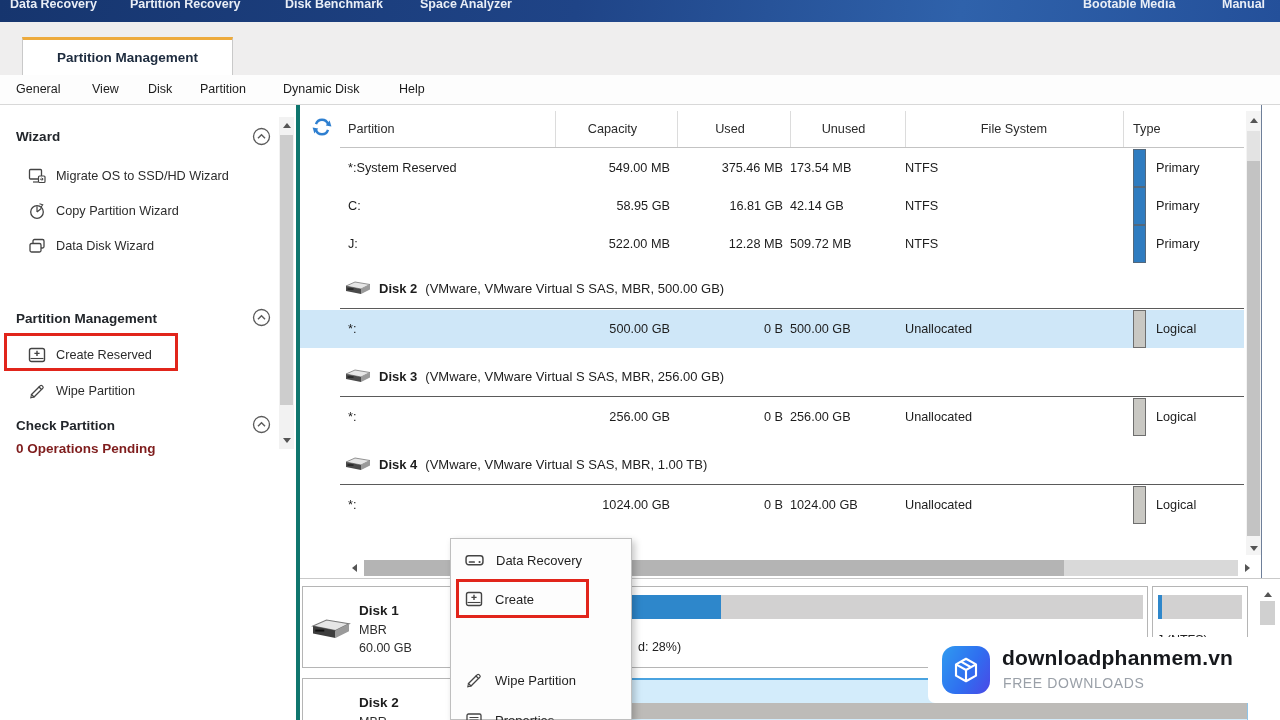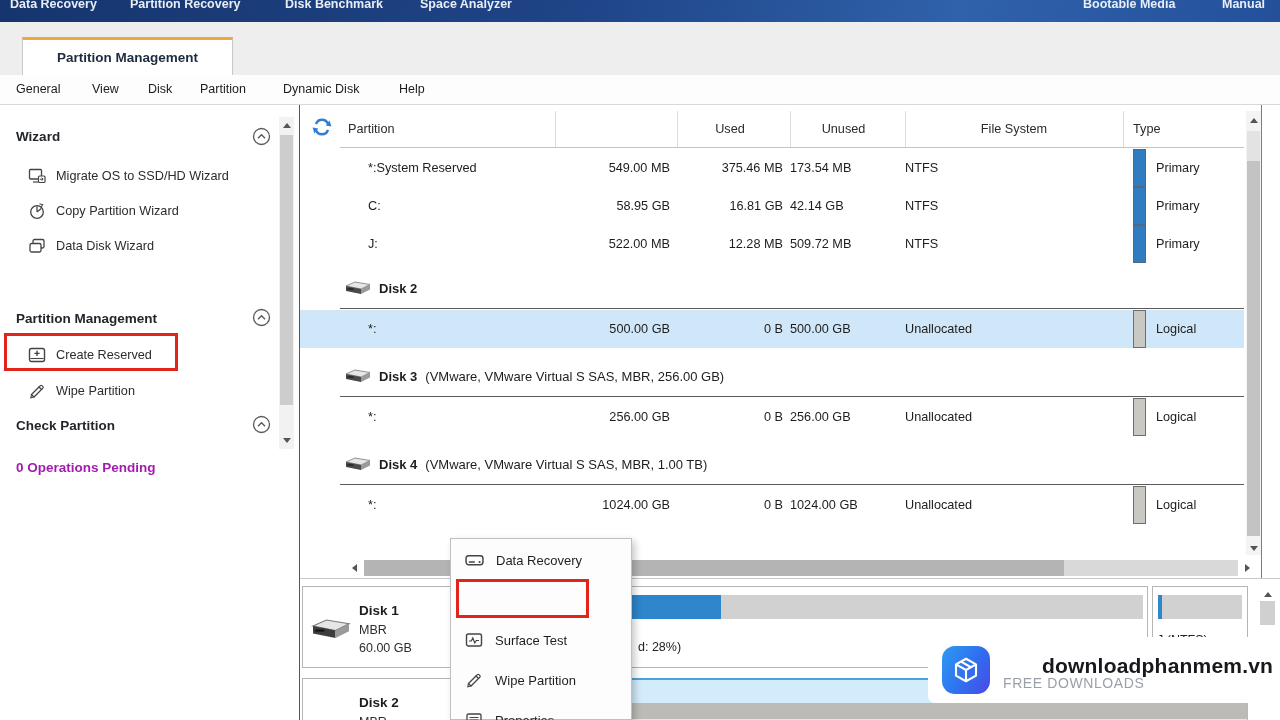--- a/index.html
+++ b/index.html
@@ -16,21 +16,21 @@
   .tabstrip { position:absolute; left:0; top:22px; width:1280px; height:53px; background:#efeeee; }
   .tab-active { position:absolute; left:22px; top:15px; width:211px; height:38px; background:#fff;
     border-top:3px solid #edaa3c; border-left:1px solid #c9c9c9; border-right:1px solid #c9c9c9;
     display:flex; align-items:center; justify-content:center; font-size:13.5px; font-weight:bold; color:#1d2b3e; }
 
   
   .menubar { position:absolute; left:0; top:75px; width:1280px; height:30px; background:#fdfdfd; border-bottom:1px solid #d8d8d8; }
   .menubar span { position:absolute; top:7px; font-size:12.5px; color:#1c1c1c; white-space:nowrap; }
 
   
-  .sidebar { position:absolute; left:0; top:105px; width:300px; height:615px; background:#fff; border-right:1px solid #0f766e; }
+  .sidebar { position:absolute; left:0; top:105px; width:300px; height:615px; background:#fff; border-right:4px solid #0f766e; }
   .sec { position:absolute; left:16px; font-size:13.5px; font-weight:bold; color:#22262b; white-space:nowrap; }
   .sideitem { position:absolute; left:28px; height:24px; display:flex; align-items:center; gap:10px; font-size:12.7px; color:#2c2c2c; white-space:nowrap; }
   .collapse { position:absolute; left:252px; width:19px; height:19px; }
   .redbox { position:absolute; border:3px solid #e1251b; background:transparent; }
 
   
   .sb-track { position:absolute; background:#f2f2f2; }
   .sb-thumb { position:absolute; background:#cdcdcd; }
   .tri-up   { width:0; height:0; border-left:4px solid transparent; border-right:4px solid transparent; border-bottom:5px solid #555; }
   .tri-down { width:0; height:0; border-left:4px solid transparent; border-right:4px solid transparent; border-top:5px solid #555; }
@@ -40,21 +40,21 @@
 
   
   .tablepanel { position:absolute; left:300px; top:105px; width:962px; height:473px; background:#fff; border-right:1px solid #6e7f99; }
   .thead-label { position:absolute; top:6px; height:36px; line-height:36px; font-size:12.7px; color:#2b2b2b; }
   .vsep { position:absolute; top:6px; height:36px; width:0; border-left:1px solid #dcdcdc; }
   .headline { position:absolute; left:40px; width:904px; border-top:1px solid #c3c3c3; }
   .gline { position:absolute; left:40px; width:904px; border-top:1px solid #5a5a5a; }
   .trow { position:absolute; left:0; width:944px; height:38px; font-size:12.7px; color:#1d1d1d; }
   .trow.sel { background:#cfe7f8; }
   .trow span { position:absolute; top:0; height:38px; line-height:38px; white-space:nowrap; }
-  .c-part { left:48px;margin-left:20px; }
+  .c-part { left:48px; }
   .c-cap  { left:255px; width:115px; text-align:right; }
   .c-used { left:377px; width:106px; text-align:right; }
   .c-unus { left:490px; width:107px; text-align:left; }
   .c-fs   { left:605px; width:218px; }
   .c-type { left:833px; }
   .c-typelabel { left:856px; }
   .cb { position:absolute; top:13px; width:13px; height:13px; border:1px solid #53687c; }
   .cb.primary { background:#2f7cc0; }
   .cb.logical { background:#c9c8c3; border-color:#6e6e6e; }
   .dhead { position:absolute; left:45px; height:36px; display:flex; align-items:center; gap:8px; font-size:13px; color:#1d1d1d; white-space:nowrap; }
@@ -73,21 +73,21 @@
   
   .ctxmenu { position:absolute; left:450px; top:538px; width:182px; height:182px; background:#fdfdfd;
     border:1px solid #bfbfbf; box-shadow:3px 3px 7px rgba(0,0,0,0.22); }
   .ctxitem { position:absolute; left:0; width:100%; height:32px; display:flex; align-items:center; gap:12px; padding-left:14px; font-size:13px; color:#1f1f1f; white-space:nowrap; }
 
   
   .watermark { position:absolute; left:928px; top:637px; width:338px; height:66px; background:#fff; border-radius:7px; }
   .wm-icon { position:absolute; left:14px; top:9px; width:48px; height:48px; border-radius:13px;
     background:linear-gradient(120deg,#2f9bf0 0%,#2f6ff0 55%,#4b48e6 100%);
     display:flex; align-items:center; justify-content:center; }
-  .wm-title { position:absolute; left:74px; top:17px; font-size:21px; font-weight:bold; color:#16181c; letter-spacing:0.2px;margin-left:40px; }
+  .wm-title { position:absolute; left:74px; top:9px; font-size:21px; font-weight:bold; color:#16181c; letter-spacing:0.2px; }
   .wm-sub { position:absolute; left:75px; top:38px; font-size:14px; color:#9aa0a8; letter-spacing:0.6px; }
 
   .icon { flex:0 0 auto; display:inline-flex; }
   .used-frag { position:absolute; font-size:12.5px; color:#222; white-space:nowrap; }
 </style>
 </head>
 <body>
 
 <div class="topbar">
   <span style="left:10px">Data Recovery</span>
@@ -181,21 +181,21 @@
   </div>
 
   <div class="sec" style="top:313px">Check Partition</div>
   <div class="collapse" style="top:310px">
     <svg width="19" height="19" viewBox="0 0 20 20">
         <circle cx="10" cy="10" r="8.4" fill="none" stroke="#5a5a5a" stroke-width="1.4"></circle>
         <path d="M6.3 11.8 L10 8.2 L13.7 11.8" fill="none" stroke="#5a5a5a" stroke-width="1.5"></path>
       </svg>
   </div>
 
-  <div class="sec" style="top:355px; color:#a21caf">0 Operations Pending</div>
+  <div class="sec" style="top:336px; color:#7f1d1d">0 Operations Pending</div>
 
   <div class="sb-track" style="left:279px; top:12px; width:15px; height:332px"></div>
   <div class="arrowbox" style="left:279px; top:13px">
       <div class="tri-up"></div>
     </div>
   <div class="sb-thumb" style="left:280px; top:30px; width:13px; height:270px"></div>
   <div class="arrowbox" style="left:279px; top:328px">
       <div class="tri-down"></div>
     </div>
 
@@ -206,20 +206,21 @@
   <span class="icon abs" style="left:12px; top:12px">
     <svg width="20" height="20" viewBox="0 0 20 20">
       <path d="M4 7.2 A6.3 6.3 0 0 1 16 7.2" fill="none" stroke="#2e7fd0" stroke-width="2.4"></path>
       <polygon points="17.6,3.6 19.4,9.4 13.8,8.4" fill="#2e7fd0"></polygon>
       <path d="M16 12.8 A6.3 6.3 0 0 1 4 12.8" fill="none" stroke="#2e7fd0" stroke-width="2.4"></path>
       <polygon points="2.4,16.4 0.6,10.6 6.2,11.6" fill="#2e7fd0"></polygon>
     </svg>
   </span>
 
   <span class="thead-label" style="left:48px">Partition</span>
+  <span class="thead-label" style="left:255px; width:115px; text-align:center">Capacity</span>
   <span class="thead-label" style="left:490px; width:107px; text-align:center">Unused</span>
   <span class="thead-label" style="left:377px; width:106px; text-align:center">Used</span>
   <span class="thead-label" style="left:605px; width:218px; text-align:center">File System</span>
   <span class="thead-label" style="left:833px">Type</span>
   <div class="vsep" style="left:255px"></div>
   <div class="vsep" style="left:377px"></div>
   <div class="vsep" style="left:490px"></div>
   <div class="vsep" style="left:605px"></div>
   <div class="vsep" style="left:823px"></div>
   <div class="headline" style="top:42px"></div>
@@ -255,20 +256,21 @@
   <div class="dhead" style="top:165px">
     <span class="icon">
         <svg width="26" height="16" viewBox="0 0 26 16">
           <path d="M1 6 L10 2 L25 4.5 L16 9 Z" fill="#e6e6e6" stroke="#7a7a7a" stroke-width="0.8"></path>
           <path d="M1 6 L16 9 L16 14 L1 11 Z" fill="#4a4a4a"></path>
           <path d="M16 9 L25 4.5 L25 9.5 L16 14 Z" fill="#9a9a9a"></path>
           <rect x="2.5" y="8.4" width="6" height="1.3" fill="#1c1c1c"></rect>
         </svg>
       </span>
     <b>Disk 2</b>
+    <span>(VMware, VMware Virtual S SAS, MBR, 500.00 GB)</span>
   </div>
   <div class="gline" style="top:203px"></div>
   <div class="trow sel" style="top:205px">
     <span class="c-part">*:</span>
     <span class="c-cap">500.00 GB</span>
     <span class="c-used">0 B</span>
     <span class="c-unus">500.00 GB</span>
     <span class="c-fs">Unallocated</span>
     <span class="cb logical c-type"></span>
     <span class="c-typelabel">Logical</span>
@@ -387,28 +389,29 @@
   <div class="ctxitem" style="top:5px">
     <span class="icon">
         <svg width="19" height="15" viewBox="0 0 18 14">
           <rect x="1" y="2.5" width="16" height="8.5" rx="2.5" fill="none" stroke="#444" stroke-width="1.4"></rect>
           <rect x="3.5" y="7.6" width="6" height="1.6" rx="0.8" fill="#444"></rect>
           <circle cx="13.8" cy="8.4" r="1" fill="#444"></circle>
         </svg>
       </span>
     <span>Data Recovery</span>
   </div>
-  <div class="ctxitem" style="top:85px">
-    <span class="icon">
-        <svg width="18" height="18" viewBox="0 0 18 18">
-          <rect x="1.5" y="3" width="15" height="12" rx="2" fill="none" stroke="#444" stroke-width="1.4"></rect>
-          <path d="M4 10 L6.3 10 L7.8 7 L9.8 12 L11.3 9.5 L14 9.5" fill="none" stroke="#444" stroke-width="1.2"></path>
-        </svg>
-      </span>
-    <span>Surface Test</span>
+  <div class="ctxitem" style="top:44px">
+    <span class="icon">
+        <svg width="18" height="18" viewBox="0 0 18 18">
+          <rect x="1.5" y="2.5" width="15" height="13" rx="2" fill="none" stroke="#444" stroke-width="1.4"></rect>
+          <path d="M2.5 12.5 H15.5" stroke="#444" stroke-width="1.1"></path>
+          <path d="M9 4.8 V10 M6.4 7.4 H11.6" stroke="#444" stroke-width="1.4"></path>
+        </svg>
+      </span>
+    <span>Create</span>
   </div>
   <div class="ctxitem" style="top:125px">
     <span class="icon">
         <svg width="18" height="18" viewBox="0 0 18 18">
           <path d="M3.5 12.5 L11 5 L13.5 7.5 L6 15 Z" fill="none" stroke="#444" stroke-width="1.3"></path>
           <path d="M11 5 L12.4 3.6 Q13.2 2.9 14 3.7 L14.9 4.6 Q15.6 5.4 14.9 6.1 L13.5 7.5" fill="none" stroke="#444" stroke-width="1.2"></path>
           <path d="M3.5 12.5 L2.8 15.8 L6 15" fill="none" stroke="#444" stroke-width="1.1"></path>
         </svg>
       </span>
     <span>Wipe Partition</span>

